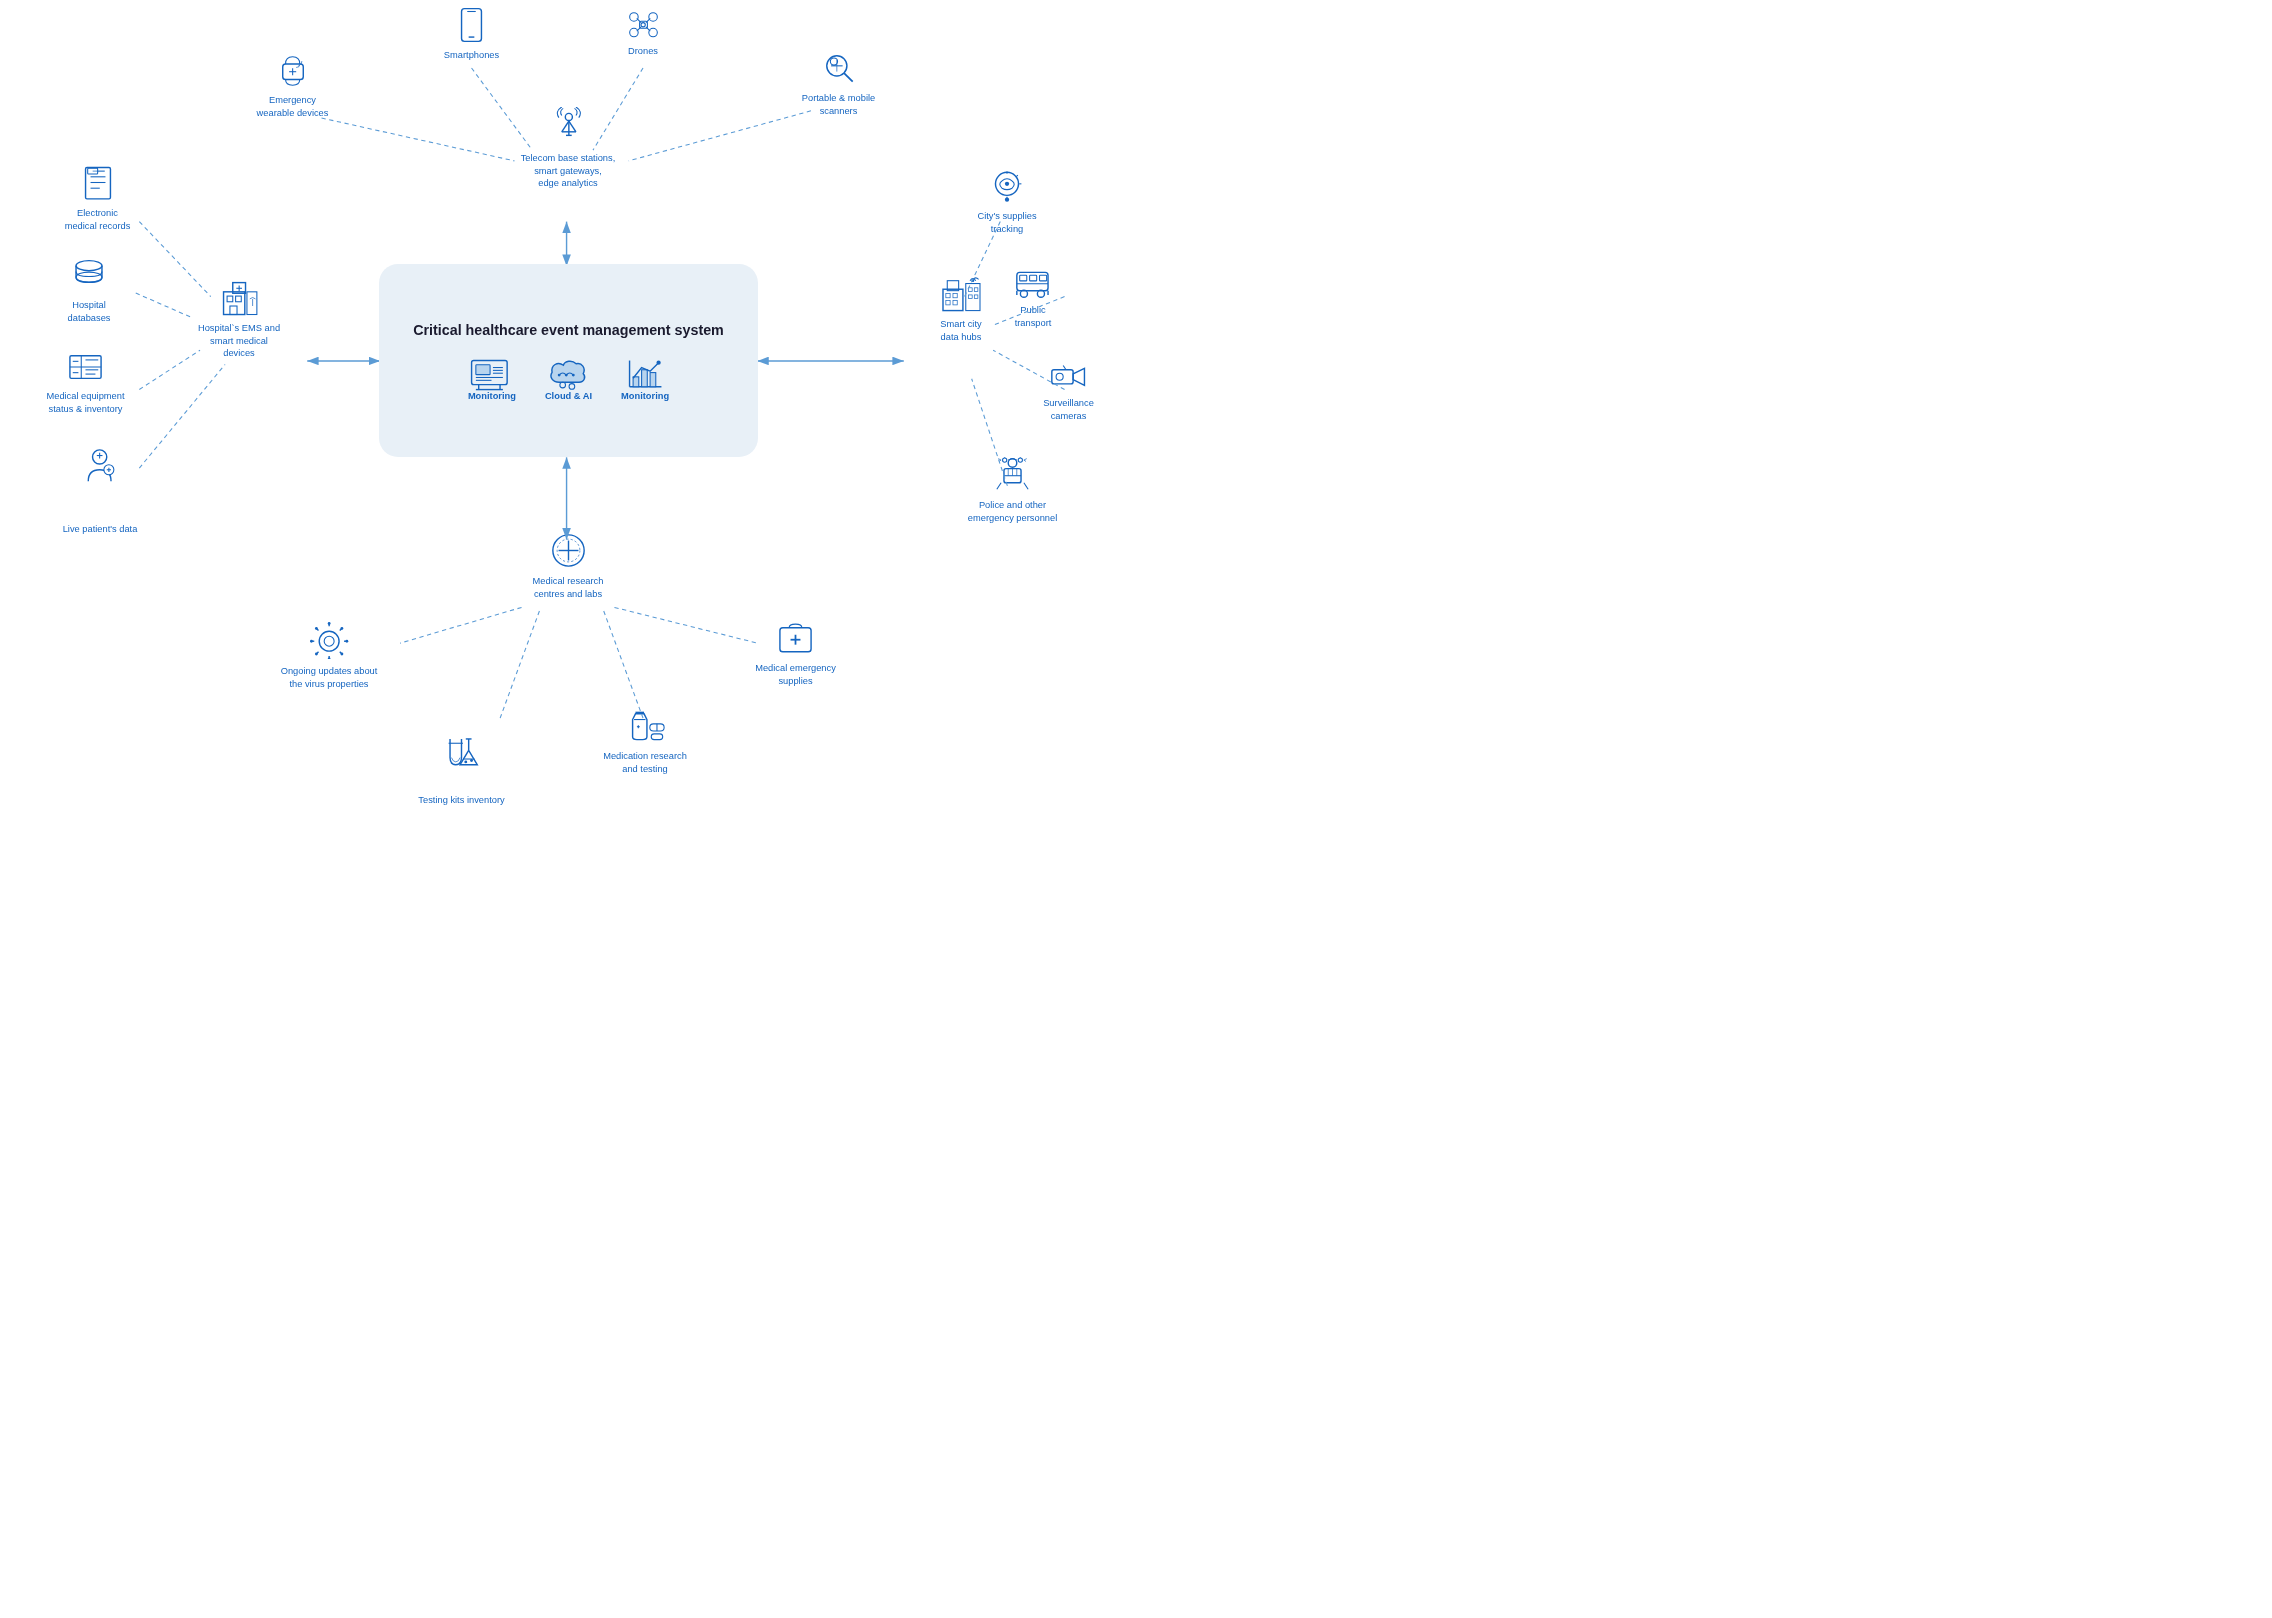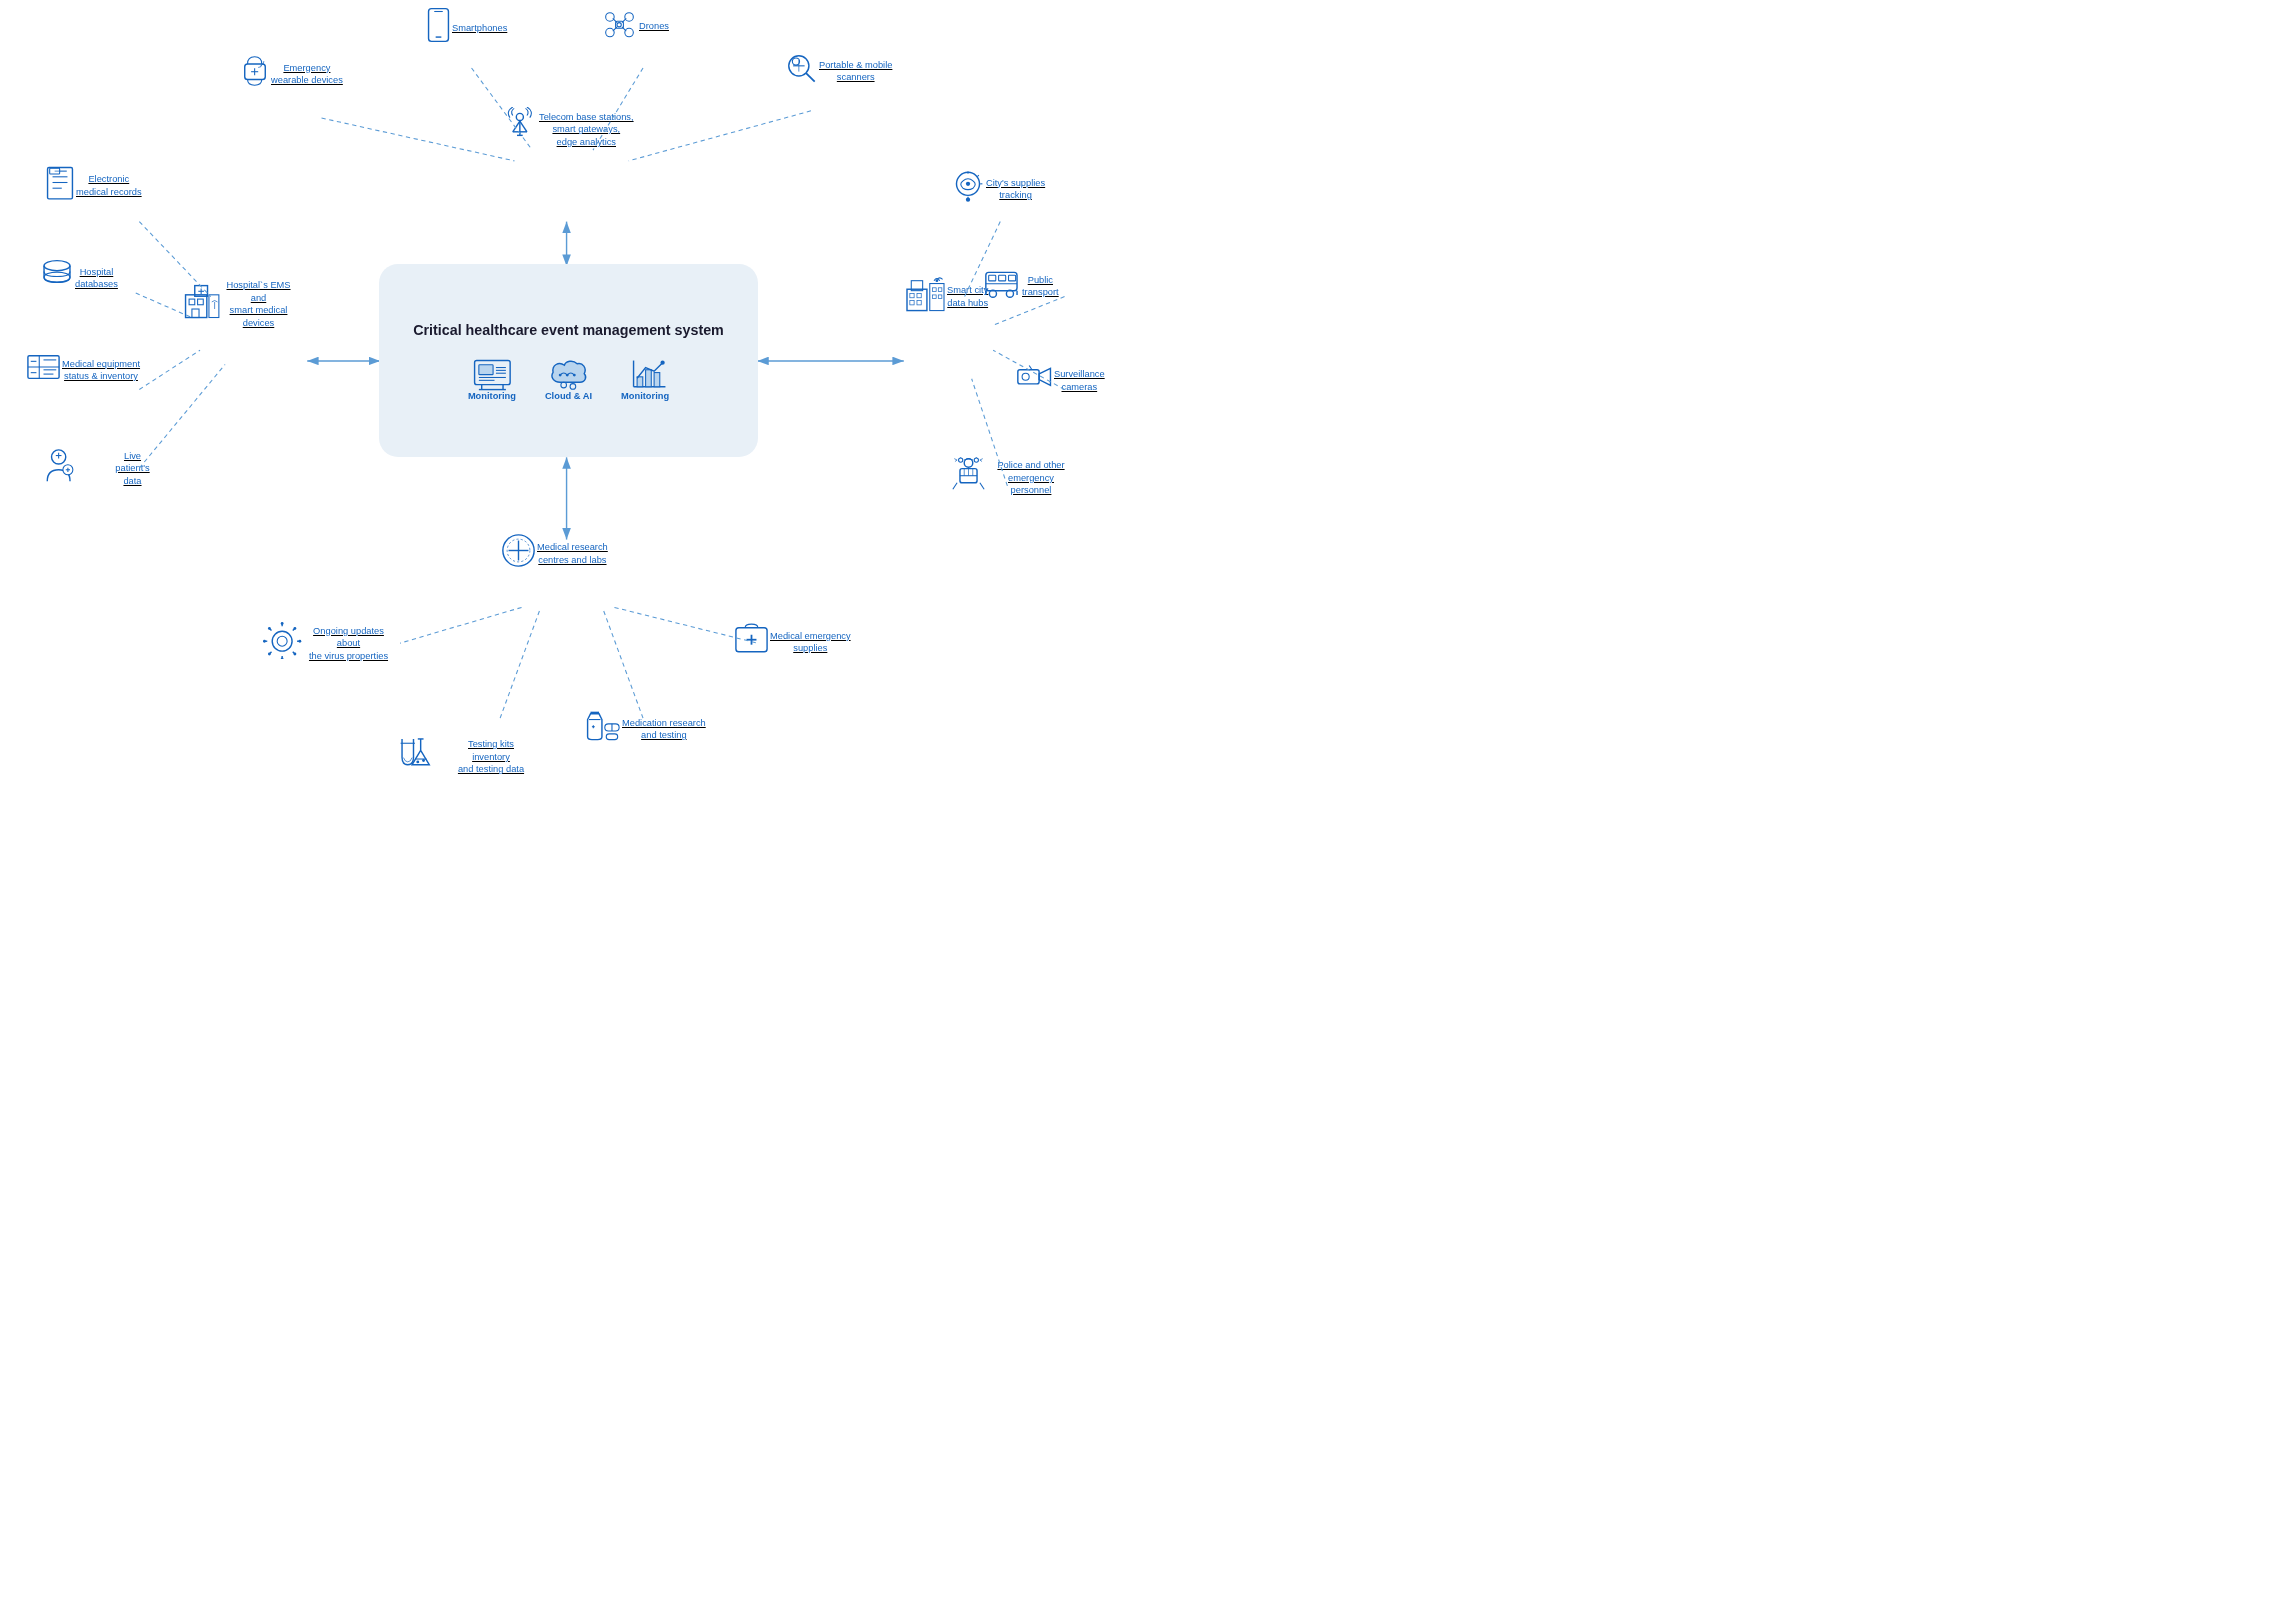--- a/index.html
+++ b/index.html
@@ -40,38 +40,37 @@
       line-height: 1.4;
     }
     .center-icons {
       display: flex;
       gap: 29px;
       align-items: flex-end;
     }
     .center-icon-item {
       display: flex;
       flex-direction: column;
-      align-items: flex-end;
+      align-items: center;
       gap: 0;
     }
     .center-icon-item .label {
       font-size: 9.3px;
       font-weight: 600;
       color: #1565c0;
     }
 
     
     .node {
       position: absolute;
       display: flex;
-      flex-direction: row;
+      flex-direction: column;
       align-items: center;
       text-align: center;
       width: 114px;
-      text-decoration: underline;
     }
     .node .icon-wrap {
       margin-bottom: 4.3px;
     }
     .node .node-label {
       font-size: 9.3px;
       color: #1565c0;
       line-height: 1.35;
       font-weight: 400;
     }

